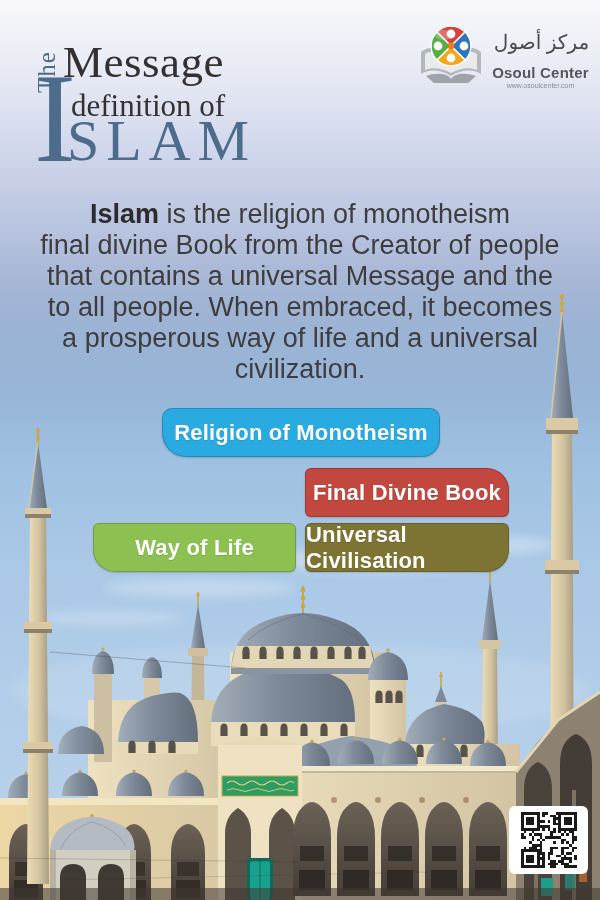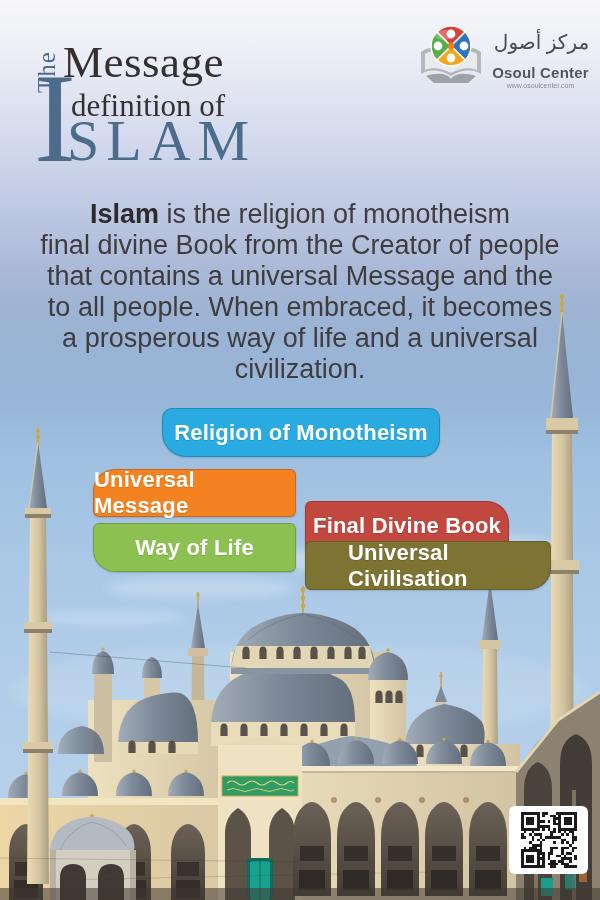--- a/index.html
+++ b/index.html
@@ -34,23 +34,23 @@
     font-size:27px;line-height:31px;color:#3f3c3d;}
   .intro .line{white-space:nowrap;}
   .intro strong{color:#2e2b2c;}
   
   .badge{position:absolute;display:flex;align-items:center;justify-content:center;
     color:#fff;font-weight:700;font-size:22px;letter-spacing:.2px;
     border:1px solid rgba(0,0,0,.18);box-shadow:0 1px 2px rgba(0,0,0,.15);
     text-shadow:0 1px 1px rgba(0,0,0,.12);}
   .b0{left:162px;top:408px;width:276px;height:47px;border-radius:10px 10px 18px 24px;}
   .b1{left:93px; top:469px;width:201px;height:46px;border-radius:22px 6px 6px 6px;}
-  .b2{left:305px;top:468px;width:202px;height:47px;border-radius:6px 22px 6px 6px;margin-top:33px;}
+  .b2{left:305px;top:468px;width:202px;height:47px;border-radius:6px 22px 6px 6px;}
   .b3{left:93px; top:523px;width:201px;height:47px;border-radius:6px 6px 6px 22px;}
-  .b4{left:305px;top:541px;width:202px;height:47px;border-radius:6px 6px 22px 6px;padding-left:42px;}
+  .b4{left:305px;top:523px;width:202px;height:47px;border-radius:6px 6px 22px 6px;}
   
   .qr{position:absolute;left:509px;top:806px;width:79px;height:68px;background:#fff;
     border-radius:6px;display:flex;align-items:center;justify-content:center;}
 </style>
 </head>
 <body>
 
 <div class="poster">
 
   <svg class="mosque" viewBox="0 270 600 630" preserveAspectRatio="none">
@@ -339,21 +339,20 @@
   <div class="intro">
     <div class="line"><strong>Islam</strong><span> is the religion of monotheism</span></div>
     <div class="line">final divine Book from the Creator of people</div>
     <div class="line">that contains a universal Message and the</div>
     <div class="line">to all people. When embraced, it becomes</div>
     <div class="line">a prosperous way of life and a universal</div>
     <div class="line">civilization.</div>
   </div>
 
   <div class="badge b0" style="background: rgb(41, 171, 226);">Religion of Monotheism</div>
-  <div class="badge b1" style="background: rgb(245, 130, 32);">Universal Message</div>
   <div class="badge b2" style="background: rgb(194, 71, 63);">Final Divine Book</div>
   <div class="badge b3" style="background: rgb(140, 193, 82);">Way of Life</div>
   <div class="badge b4" style="background: rgb(125, 116, 51);">Universal Civilisation</div>
 
   <div class="qr">
     <svg id="qr-svg" width="56" height="56" viewBox="0 0 21 21" shape-rendering="crispEdges">
         <path d="M0 0h7v1h-7ZM0 6h7v1h-7ZM0 1h1v5h-1ZM6 1h1v5h-1ZM2 2h3v3h-3ZM14 0h7v1h-7ZM14 6h7v1h-7ZM14 1h1v5h-1ZM20 1h1v5h-1ZM16 2h3v3h-3ZM0 14h7v1h-7ZM0 20h7v1h-7ZM0 15h1v5h-1ZM6 15h1v5h-1ZM2 16h3v3h-3ZM8 0h1v1h-1ZM9 0h1v1h-1ZM13 0h1v1h-1ZM8 1h1v1h-1ZM11 1h1v1h-1ZM12 1h1v1h-1ZM12 2h1v1h-1ZM13 2h1v1h-1ZM7 3h1v1h-1ZM8 3h1v1h-1ZM10 3h1v1h-1ZM12 3h1v1h-1ZM12 4h1v1h-1ZM13 4h1v1h-1ZM7 5h1v1h-1ZM8 5h1v1h-1ZM9 5h1v1h-1ZM10 5h1v1h-1ZM8 6h1v1h-1ZM10 6h1v1h-1ZM12 6h1v1h-1ZM1 7h1v1h-1ZM4 7h1v1h-1ZM11 7h1v1h-1ZM12 7h1v1h-1ZM14 7h1v1h-1ZM16 7h1v1h-1ZM18 7h1v1h-1ZM19 7h1v1h-1ZM0 8h1v1h-1ZM3 8h1v1h-1ZM5 8h1v1h-1ZM6 8h1v1h-1ZM7 8h1v1h-1ZM11 8h1v1h-1ZM15 8h1v1h-1ZM17 8h1v1h-1ZM19 8h1v1h-1ZM0 9h1v1h-1ZM1 9h1v1h-1ZM4 9h1v1h-1ZM7 9h1v1h-1ZM9 9h1v1h-1ZM10 9h1v1h-1ZM11 9h1v1h-1ZM12 9h1v1h-1ZM13 9h1v1h-1ZM14 9h1v1h-1ZM19 9h1v1h-1ZM20 9h1v1h-1ZM4 10h1v1h-1ZM6 10h1v1h-1ZM8 10h1v1h-1ZM15 10h1v1h-1ZM16 10h1v1h-1ZM19 10h1v1h-1ZM20 10h1v1h-1ZM3 11h1v1h-1ZM7 11h1v1h-1ZM12 11h1v1h-1ZM15 11h1v1h-1ZM17 11h1v1h-1ZM19 11h1v1h-1ZM4 12h1v1h-1ZM5 12h1v1h-1ZM6 12h1v1h-1ZM7 12h1v1h-1ZM18 12h1v1h-1ZM1 13h1v1h-1ZM3 13h1v1h-1ZM4 13h1v1h-1ZM5 13h1v1h-1ZM7 13h1v1h-1ZM11 13h1v1h-1ZM12 13h1v1h-1ZM13 13h1v1h-1ZM15 13h1v1h-1ZM16 13h1v1h-1ZM17 13h1v1h-1ZM19 13h1v1h-1ZM20 13h1v1h-1ZM7 14h1v1h-1ZM11 14h1v1h-1ZM15 14h1v1h-1ZM19 14h1v1h-1ZM7 15h1v1h-1ZM8 15h1v1h-1ZM10 15h1v1h-1ZM11 15h1v1h-1ZM15 15h1v1h-1ZM17 15h1v1h-1ZM18 15h1v1h-1ZM8 16h1v1h-1ZM10 16h1v1h-1ZM13 16h1v1h-1ZM14 16h1v1h-1ZM16 16h1v1h-1ZM20 16h1v1h-1ZM7 17h1v1h-1ZM8 17h1v1h-1ZM10 17h1v1h-1ZM15 17h1v1h-1ZM16 17h1v1h-1ZM17 17h1v1h-1ZM18 17h1v1h-1ZM20 17h1v1h-1ZM8 18h1v1h-1ZM11 18h1v1h-1ZM12 18h1v1h-1ZM14 18h1v1h-1ZM15 18h1v1h-1ZM18 18h1v1h-1ZM8 19h1v1h-1ZM10 19h1v1h-1ZM11 19h1v1h-1ZM12 19h1v1h-1ZM13 19h1v1h-1ZM15 19h1v1h-1ZM16 19h1v1h-1ZM17 19h1v1h-1ZM7 20h1v1h-1ZM8 20h1v1h-1ZM11 20h1v1h-1ZM12 20h1v1h-1ZM16 20h1v1h-1ZM17 20h1v1h-1ZM18 20h1v1h-1ZM19 20h1v1h-1ZM20 20h1v1h-1Z" fill="#1a1a1a"></path>
       </svg>
   </div>
 </div>

